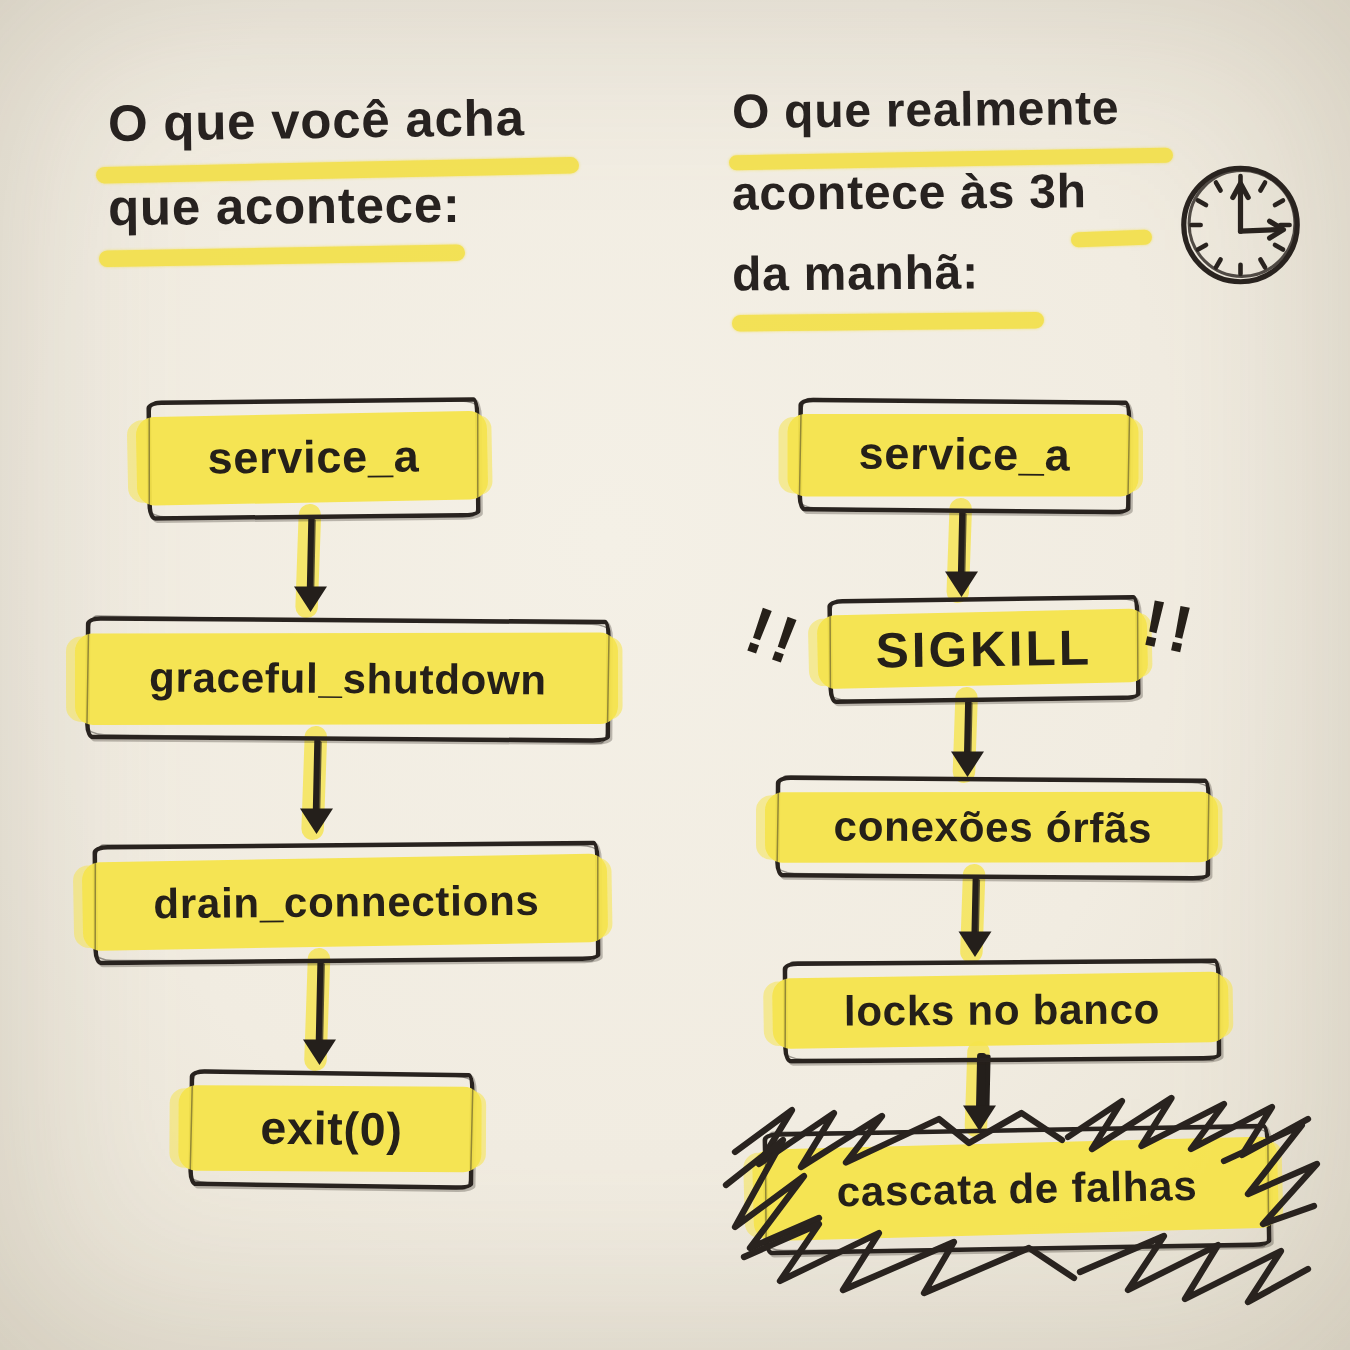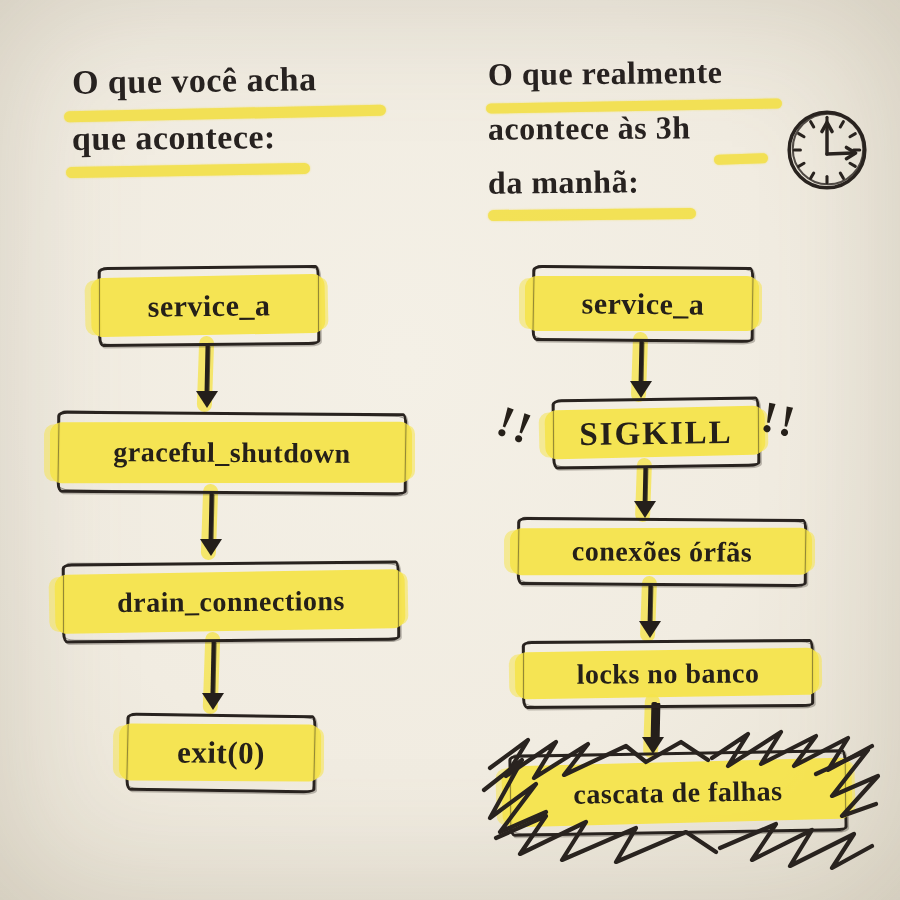--- a/index.html
+++ b/index.html
@@ -1,21 +1,21 @@
 <!DOCTYPE html>
 <html><head>
 <meta charset="utf-8">
 <style>
   html,body{margin:0;padding:0;background:#d8d2c4;}
   #stage{
     position:relative;width:900px;height:900px;overflow:hidden;
     background:
       radial-gradient(ellipse at 45% 40%, #f4f0e6 0%, #f1ece1 55%, #e7e1d2 100%);
     box-shadow: inset 0 0 140px rgba(120,110,90,.22);
-    font-family:Liberation Serif, serif;
+    font-family:Liberation Sans, sans-serif;
   }
   .title-line{
     position:absolute;white-space:nowrap;color:#272220;
     font-weight:bold;letter-spacing:.5px;z-index:3;
   }
   .hl-bar{
     position:absolute;background:#f3e04a;border-radius:6px;opacity:.92;z-index:2;
     box-shadow:0 0 2px rgba(240,220,70,.8);
   }
   .node{

